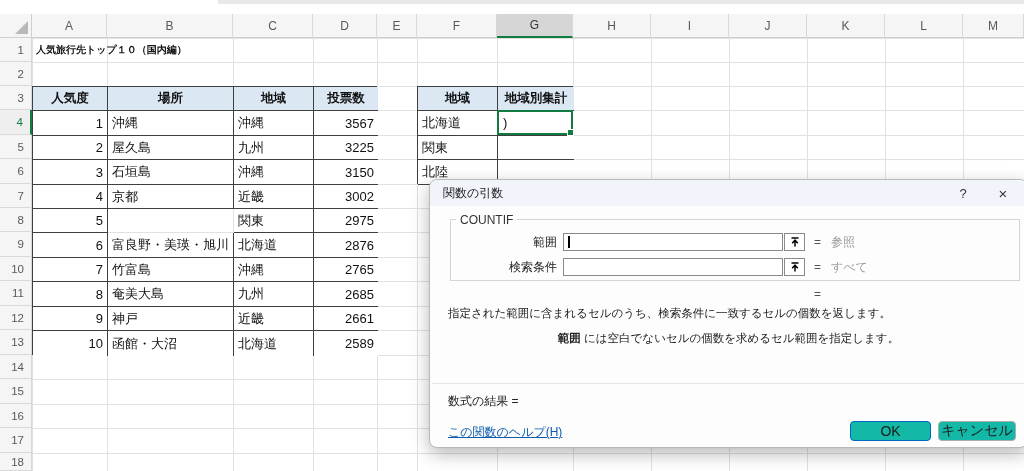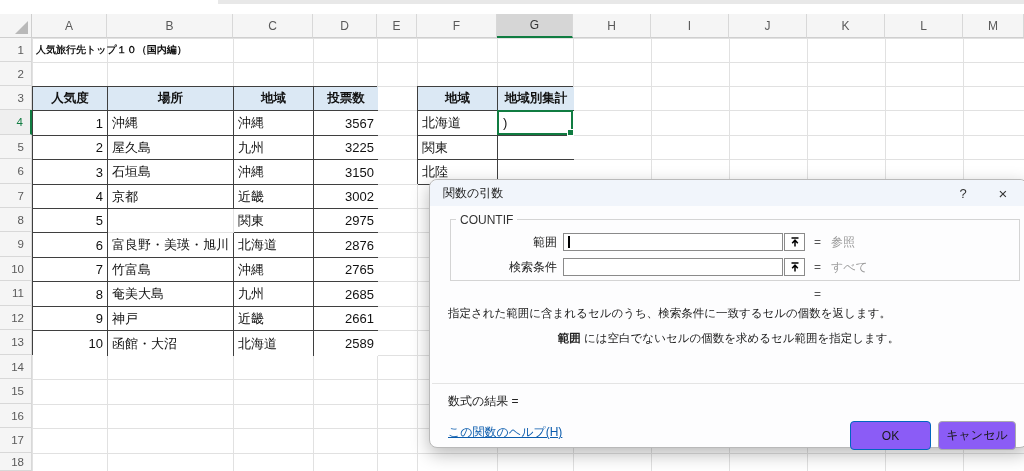--- a/index.html
+++ b/index.html
@@ -54,21 +54,21 @@
   .collapse-btn{margin-left:1px;width:21px;height:18px;background:#fff;border:1px solid #8a8a8a;box-sizing:border-box;
     display:flex;align-items:center;justify-content:center;cursor:pointer;}
   .eq{margin-left:9px;color:#555;}
   .f-result{margin-left:10px;color:#9a9a9a;}
   #solo-eq{left:384px;top:107px;color:#555;}
   #desc1{left:18px;top:126px;width:565px;font-size:11.5px;color:#222;}
   #desc2{left:0;top:151px;width:100%;text-align:center;font-size:11.5px;color:#222;}
   #sep{left:2px;top:203px;width:593px;height:1px;background:#e4e4e4;}
   #result-line{left:18px;top:213px;font-size:12px;color:#222;}
   #help-link{left:18px;top:244px;font-size:12px;color:#0b5cad;text-decoration:underline;cursor:pointer;}
-  .dlg-btn{top:241px;height:29px;box-sizing:border-box;background:#8b5cf6;border-radius:4px;font-size:12px;color:#1a1a1a;
+  .dlg-btn{top:241px;height:20px;box-sizing:border-box;background:#14b8a6;border-radius:4px;font-size:14px;color:#1a1a1a;
     display:flex;align-items:center;justify-content:center;cursor:pointer;}
   #ok-btn{left:420px;width:81px;border:1px solid #0067C0;}
   #cancel-btn{left:508px;width:78px;border:1px solid #acacac;}
 </style>
 </head>
 <body>
 
 <div id="screen">
   <div class="abs" id="topstrip"></div>
   <div class="abs" id="corner">

